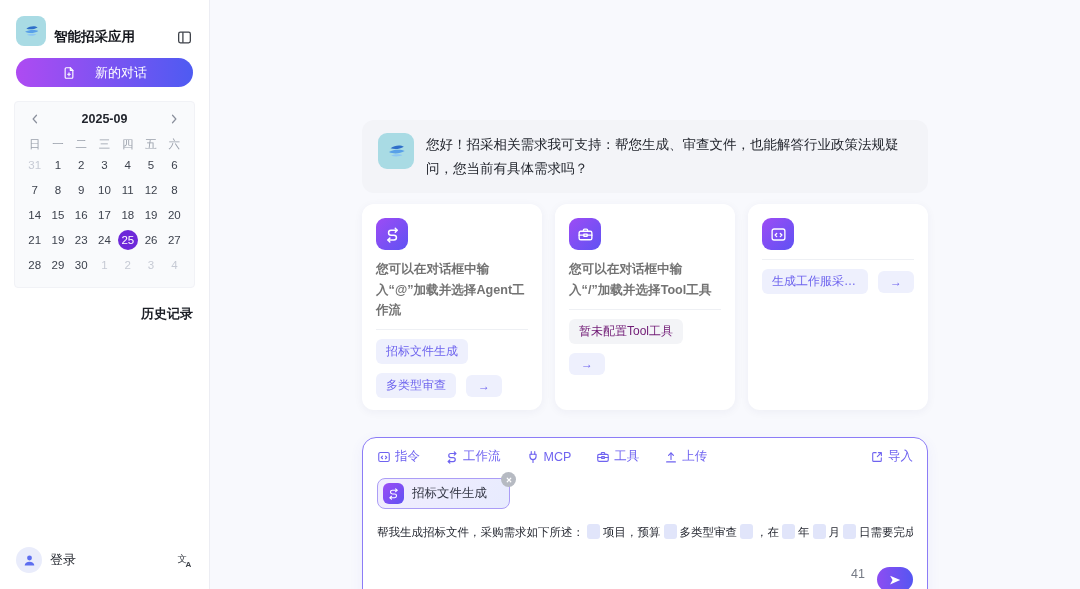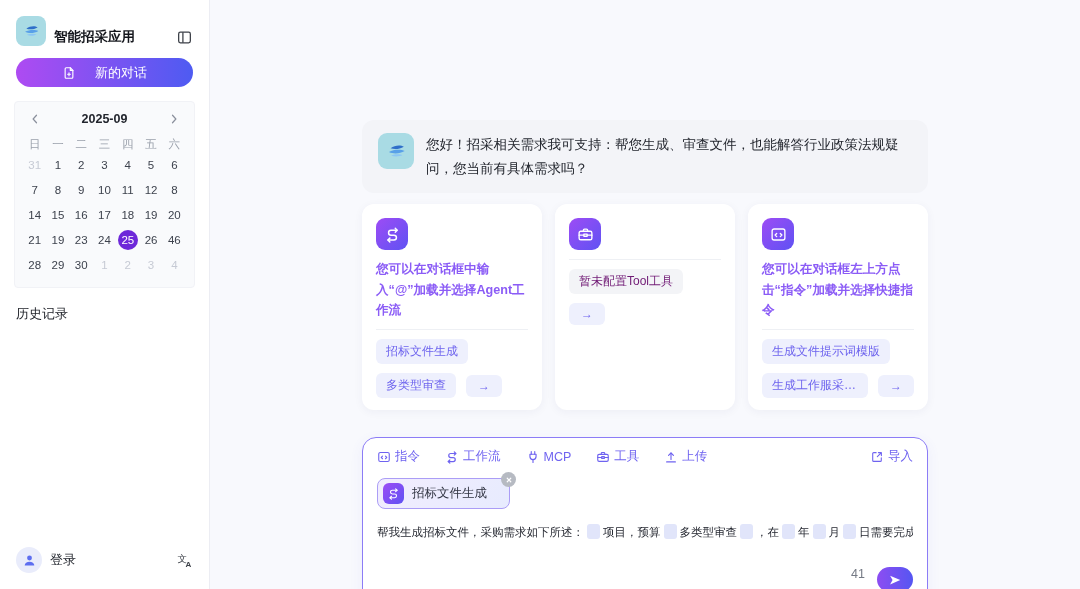--- a/index.html
+++ b/index.html
@@ -21,42 +21,42 @@
   .calendar{background:#f9fafc;border:1px solid #f1f2f6;border-radius:4px;padding:10px 8px 12px;}
   .cal-head{display:flex;align-items:center;justify-content:space-between;padding:0 6px 8px;}
   .cal-month{font-size:12.5px;font-weight:bold;color:#23262e;}
   .cal-nav{width:12px;height:12px;color:#8a8f9c;cursor:pointer;display:inline-flex;}
   .cal-grid{display:grid;grid-template-columns:repeat(7,1fr);row-gap:5px;}
   .wd{text-align:center;font-size:11.5px;color:#9aa0ab;padding:3px 0;}
   .day{text-align:center;font-size:11.5px;color:#3d424d;height:20px;width:20px;line-height:20px;
     margin:0 auto;border-radius:50%;cursor:pointer;}
   .day.muted{color:#c6cad4;}
   .day.selected{background:#6d28d9;color:#fff;}
-  .history-label{font-size:13px;font-weight:normal;color:#1c1f26;margin:17px 2px 0;}
+  .history-label{font-size:13px;font-weight:bold;color:#1c1f26;margin:17px 2px 0;text-align:right;}
   .sb-footer{margin-top:auto;display:flex;align-items:center;gap:8px;padding:0 2px;}
   .avatar{width:26px;height:26px;border-radius:50%;background:#e9ecfb;display:flex;align-items:center;justify-content:center;cursor:pointer;}
   .avatar svg{width:15px;height:15px;}
   .login{font-size:13px;color:#23262e;flex:1;cursor:pointer;}
   .translate{width:16px;height:16px;cursor:pointer;}
 
   
   .main{flex:1;display:flex;justify-content:center;overflow:hidden;}
   .column{width:566px;box-sizing:border-box;padding-top:120px;display:flex;flex-direction:column;}
   .greeting{background:#f3f4f8;border-radius:12px;padding:13px 16px;display:flex;gap:12px;align-items:flex-start;}
   .g-avatar{width:36px;height:36px;border-radius:9px;}
   .g-avatar svg{width:26px;height:26px;}
   .g-text{margin:0;font-size:13.5px;line-height:1.75;color:#23262e;}
 
   .cards{display:flex;gap:13px;margin-top:11px;}
   .card{flex:1;min-width:0;background:#fff;border-radius:12px;padding:14px 14px 12px;
     box-shadow:0 2px 10px rgba(30,40,90,.05);}
   .card-icon{width:32px;height:32px;border-radius:9px;background:linear-gradient(135deg,#9d4cf5,#5f52f3);
     display:flex;align-items:center;justify-content:center;color:#fff;margin-bottom:9px;}
   .card-icon svg{width:17px;height:17px;}
-  .card-title{font-size:12.6px;font-weight:bold;line-height:1.62;color:#8b5cf6;min-height:41px;}
+  .card-title{font-size:12.6px;font-weight:bold;line-height:1.62;color:#737373;min-height:41px;}
   .card-div{border-top:1px solid #eef0f4;margin:9px 0 2px;}
   .tag-row{display:flex;gap:10px;margin-top:9px;align-items:center;min-width:0;}
   .tag{background:#eef0fd;color:#6d63ee;font-size:12px;padding:4px 10px;border-radius:6px;cursor:pointer;
     white-space:nowrap;overflow:hidden;text-overflow:ellipsis;min-width:0;}
   .tag.muted{background:#f3f4f7;color:#701a75;}
   .arrow-btn{flex:none;background:#eef0fd;color:#6d63ee;border:none;border-radius:6px;font-size:12px;
     padding:4px 12px;cursor:pointer;font-family:inherit;}
 
   .composer{margin-top:27px;background:#fff;border:1.5px solid #8c7cf6;border-radius:14px;
     padding:10px 14px 12px;box-shadow:0 4px 14px rgba(90,80,220,.07);}
@@ -160,21 +160,21 @@
           <span class="day">17</span>
           <span class="day">18</span>
           <span class="day">19</span>
           <span class="day">20</span>
           <span class="day">21</span>
           <span class="day">19</span>
           <span class="day">23</span>
           <span class="day">24</span>
           <span class="day selected">25</span>
           <span class="day">26</span>
-          <span class="day">46</span>
+          <span class="day">27</span>
           <span class="day">28</span>
           <span class="day">29</span>
           <span class="day">30</span>
           <span class="day muted">1</span>
           <span class="day muted">2</span>
           <span class="day muted">3</span>
           <span class="day muted">4</span>
         </div>
     </div>
 
@@ -229,41 +229,38 @@
             </div>
           </div>
           <div class="card">
             <div class="card-icon">
               <svg viewBox="0 0 16 16" fill="none" stroke="currentColor" stroke-width="1.3" stroke-linecap="round" stroke-linejoin="round">
                 <rect x="2" y="5" width="12" height="8" rx="1.5"></rect>
                 <path d="M6 5 V3.9 a1 1 0 0 1 1 -1 h2 a1 1 0 0 1 1 1 V5"></path>
                 <path d="M2 8.6 h4.5 M9.5 8.6 H14 M6.5 7.6 h3 v2 h-3 Z"></path>
               </svg>
             </div>
+            <div class="card-title">您可以在对话框中输入“/”加载并选择Tool工具</div>
             <div class="card-div"></div>
             <div class="tag-row">
               <span class="tag muted">暂未配置Tool工具</span>
             </div>
             <div class="tag-row">
               <button class="arrow-btn">→</button>
             </div>
           </div>
           <div class="card">
             <div class="card-icon">
               <svg viewBox="0 0 16 16" fill="none" stroke="currentColor" stroke-width="1.25" stroke-linecap="round" stroke-linejoin="round">
                 <rect x="2" y="2.8" width="12" height="10.4" rx="1.8"></rect>
                 <path d="M6.3 7 L4.8 8.5 L6.3 10"></path>
                 <path d="M9.7 7 L11.2 8.5 L9.7 10"></path>
               </svg>
             </div>
-            <div class="card-title">您可以在对话框左上方点击“指令”加载并选择快捷指令</div>
             <div class="card-div"></div>
-            <div class="tag-row">
-              <span class="tag">生成文件提示词模版</span>
-            </div>
             <div class="tag-row">
               <span class="tag">生成工作服采购招...</span>
               <button class="arrow-btn">→</button>
             </div>
           </div>
         </div>
 
       <div class="composer">
         <div class="comp-toolbar">
           <div class="tb-left" id="toolbar">

